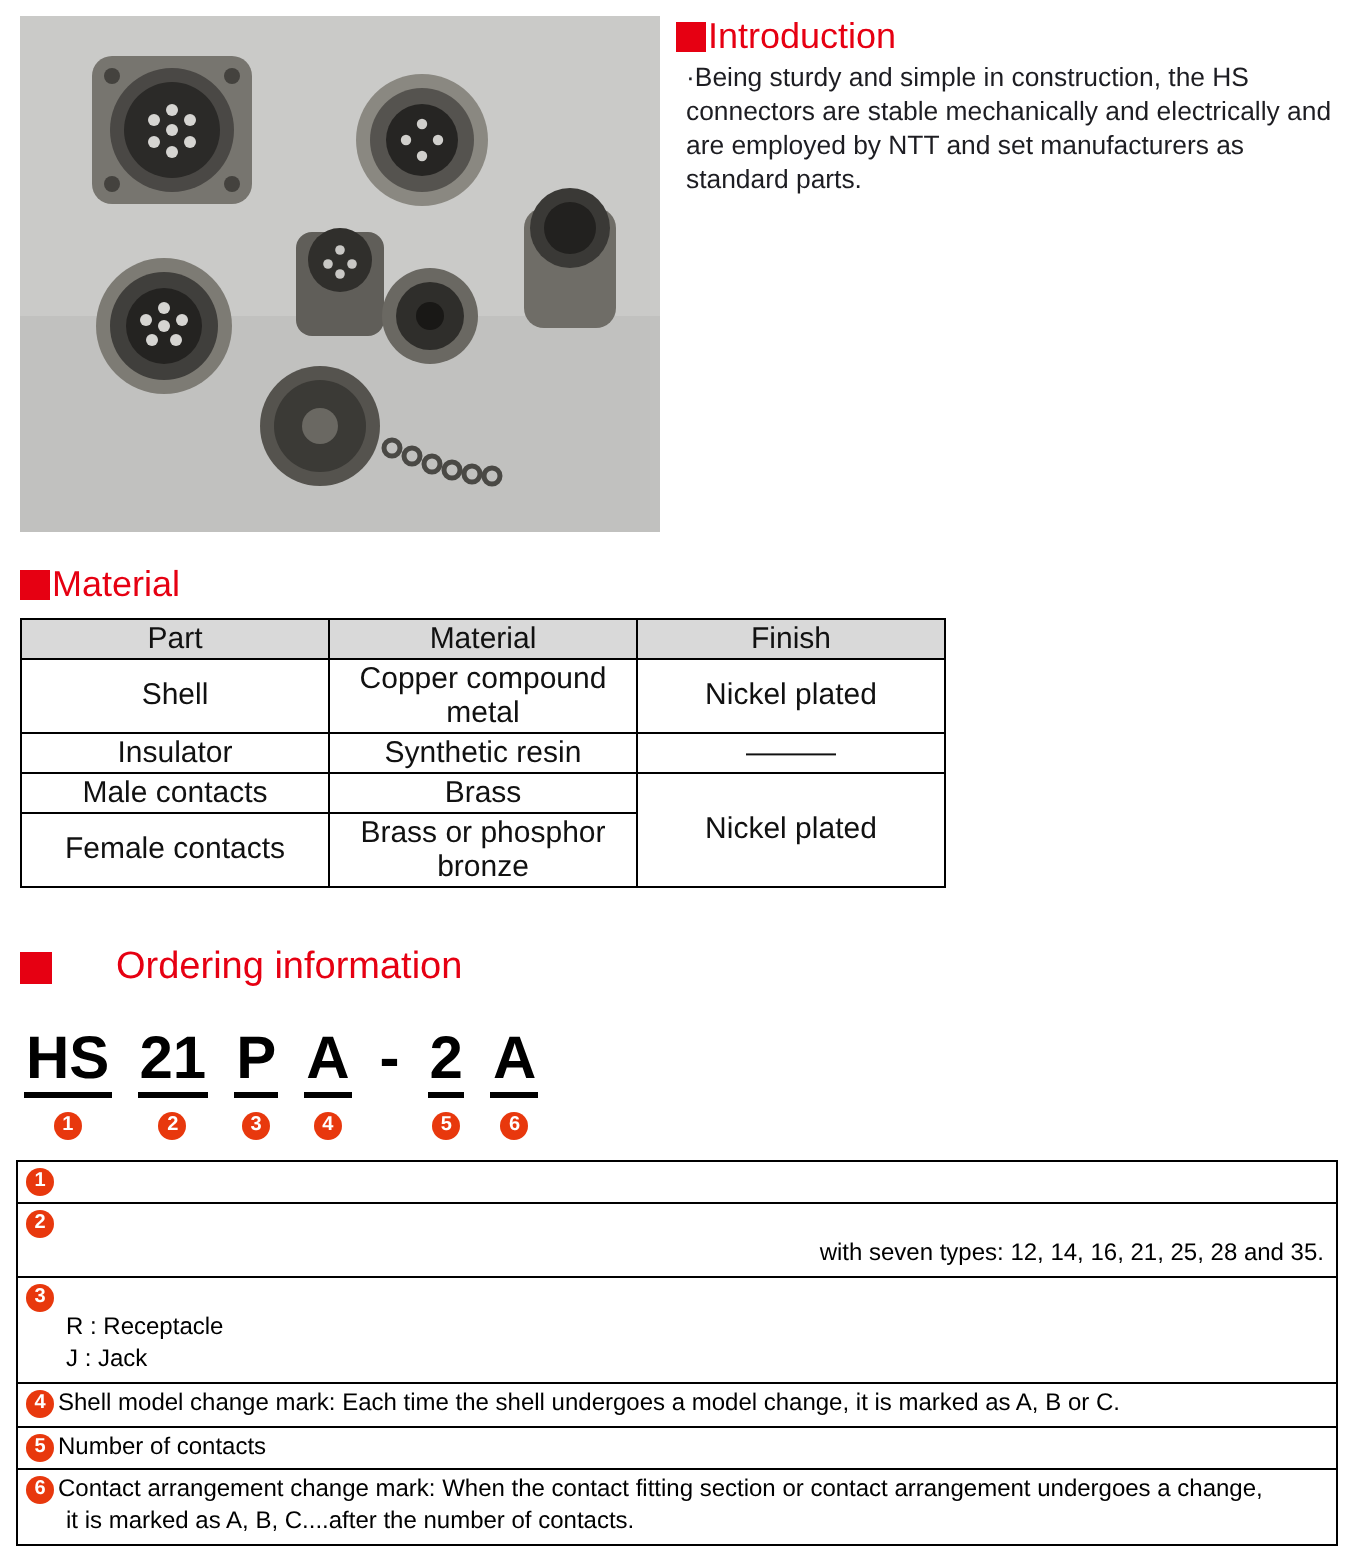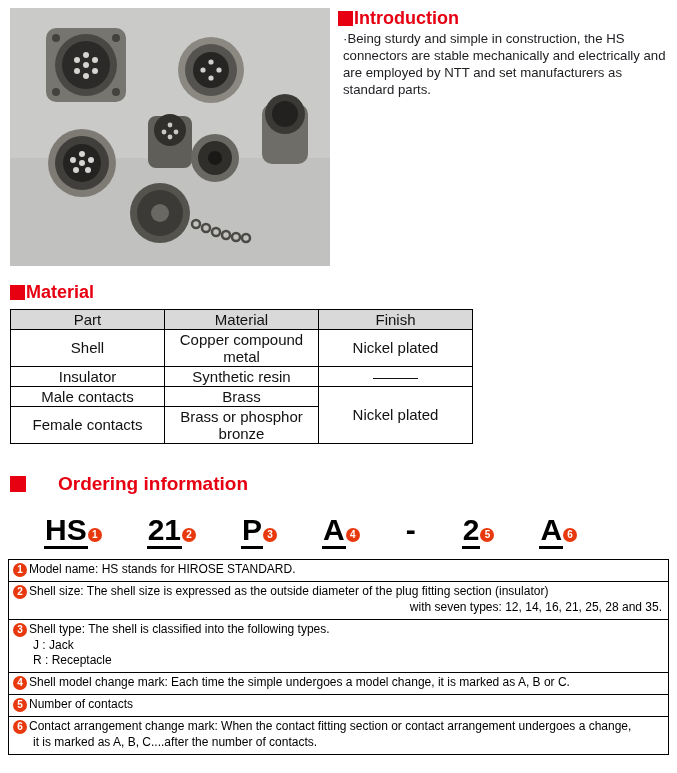--- a/index.html
+++ b/index.html
@@ -13,39 +13,39 @@
   }
   .page { width:677px; height:773px; background:#fff; }
 
   
   .top { display:flex; padding:8px 6px 0 10px; gap:8px; }
   .photo { width:320px; height:257px; flex-shrink:0; background:#cacac8; }
   .intro-col { width:332px; padding-top:1px; }
 
   .heading { display:flex; align-items:center; }
   .sq { width:15px; height:15px; background:var(--accent); margin-right:1px; flex-shrink:0; }
-  .heading .htxt { color:var(--accent); font-weight:bold; font-size:18px; line-height:1.05; }
+  .heading .htxt { color:var(--accent); font-weight:normal; font-size:18px; line-height:1.05; }
   .ord-heading .htxt { font-size:19px;padding-left:31px; }
   .ord-heading .sq { width:16px; height:16px; }
 
   .intro-col p { margin:3px 0 0 5px; font-size:13.2px; line-height:1.28; color:#1d1d22; }
 
   
   .section-material { margin:18px 0 0 10px; }
   table.mat { border-collapse:collapse; margin:7px 0 0 0; }
   table.mat th, table.mat td {
     border:1px solid #000; width:154px; height:20px;
     font-size:15px; font-weight:normal; text-align:center; padding:1px 4px; color:#111;
   }
   table.mat th { background:#d9d9d9; }
 
   
   .section-ordering { margin:30px 0 0 10px; }
   .code { display:flex; gap:13px; margin:20px 0 0 2px; align-items:flex-start; }
-  .seg { display:flex; align-items:center;margin-left:32px; }
+  .seg { display:flex; flex-direction:column; align-items:center; }
   .seg .txt {
     font-size:30px; font-weight:bold; color:#000; line-height:1.05;
     border-bottom:3px solid #000; padding:0 1px 1px;
   }
   .seg.nounderline .txt { border-bottom:none; }
   .badge {
     display:inline-block; width:14px; height:14px; border-radius:50%;
     background:var(--badge); color:#fff; font-size:10px; font-weight:bold;
     line-height:14px; text-align:center; flex-shrink:0;
   }
@@ -221,42 +221,39 @@
         <span class="txt">A</span>
         <span class="badge">6</span>
       </div>
     </div>
   </div>
 
   <div class="notes">
     <div class="note">
       <div class="l1">
         <span class="badge">1</span>
-        <span>Model name: HS stands for HIROSE STANDARD.</span>
       </div>
     </div>
     <div class="note">
       <div class="l1">
         <span class="badge">2</span>
-        <span>Shell size: The shell size is expressed as the outside diameter of the plug fitting section (insulator)</span>
       </div>
       <div class="sub wide">with seven types: 12, 14, 16, 21, 25, 28 and 35.</div>
     </div>
     <div class="note">
       <div class="l1">
         <span class="badge">3</span>
-        <span>Shell type: The shell is classified into the following types.</span>
-      </div>
+      </div>
+      <div class="sub">R : Receptacle</div>
       <div class="sub">J : Jack</div>
-      <div class="sub">R : Receptacle</div>
     </div>
     <div class="note">
       <div class="l1">
         <span class="badge">4</span>
-        <span>Shell model change mark: Each time the simple undergoes a model change, it is marked as A, B or C.</span>
+        <span>Shell model change mark: Each time the shell undergoes a model change, it is marked as A, B or C.</span>
       </div>
     </div>
     <div class="note">
       <div class="l1">
         <span class="badge">5</span>
         <span>Number of contacts</span>
       </div>
     </div>
     <div class="note">
       <div class="l1">

